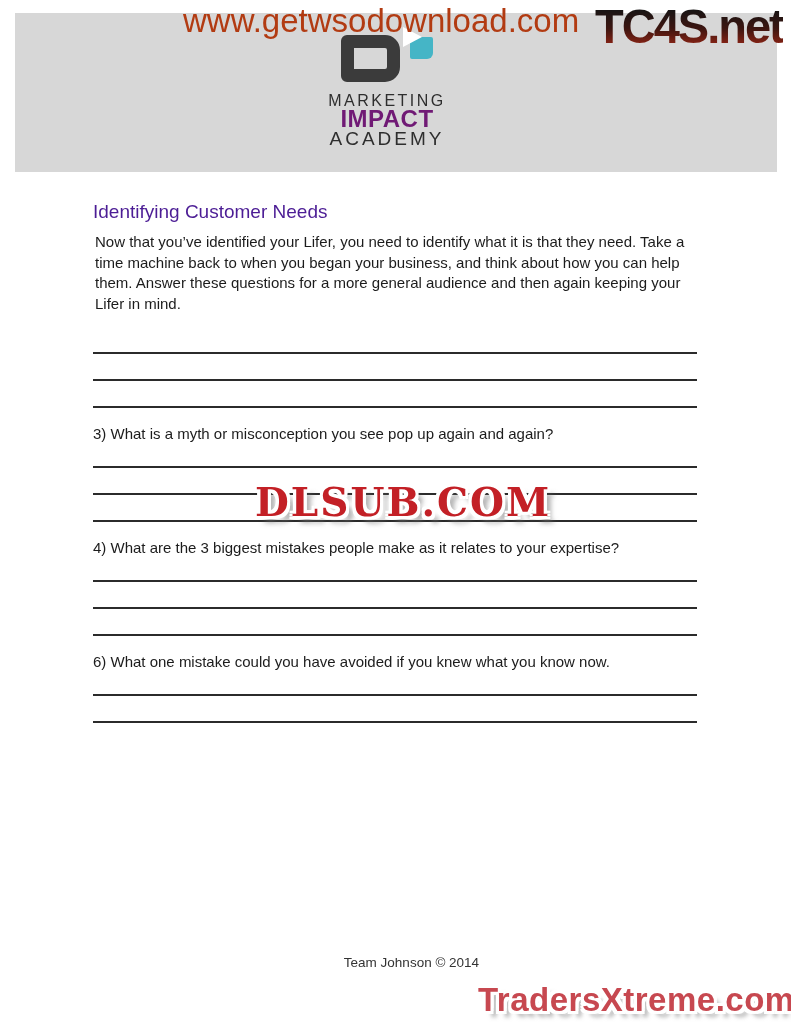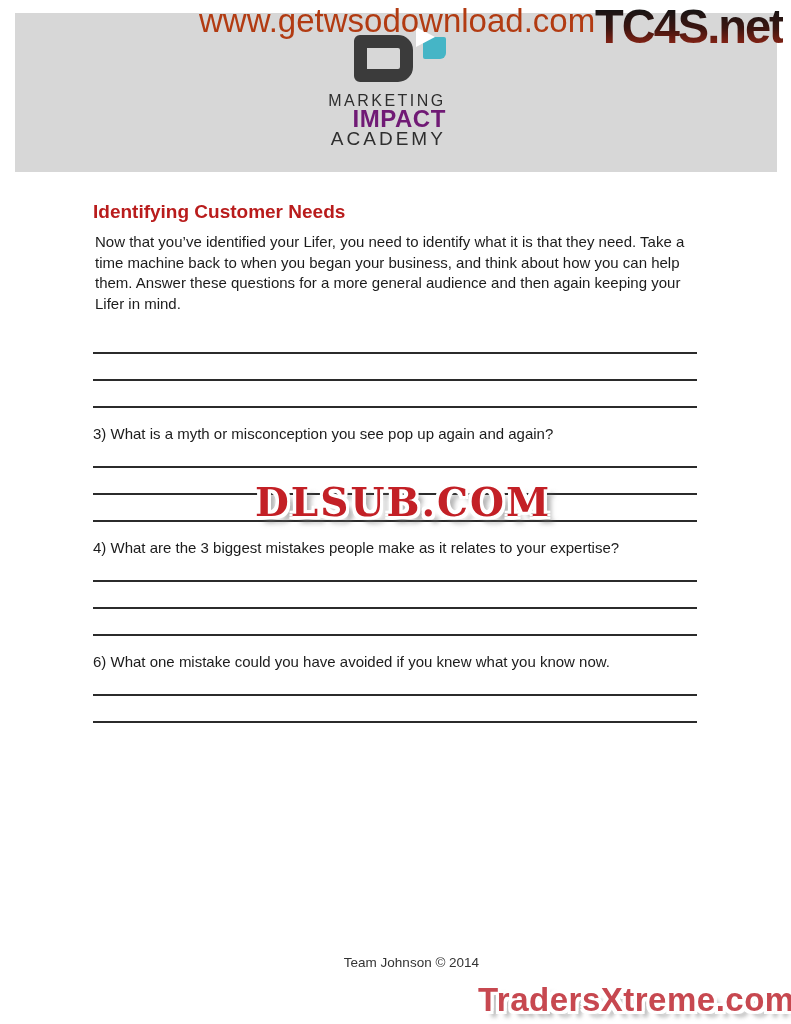--- a/index.html
+++ b/index.html
@@ -11,21 +11,21 @@
     overflow:hidden;
   }
   
   .banner{
     position:absolute;left:15px;top:13px;width:762px;height:159px;
     background:#d7d7d7;
     display:flex;flex-direction:column;align-items:center;
     padding-top:22px;box-sizing:border-box;
     z-index:2;
   }
-  .logo{display:flex;flex-direction:column;align-items:flex-end;transform:translateX(-9px);}
+  .logo{display:flex;flex-direction:column;align-items:center;transform:translateX(-9px);}
   .logo-d-row{position:relative;width:92px;height:48px;}
   .logo-d{
     position:absolute;left:0;top:0;width:59px;height:47px;
     box-sizing:border-box;border:13px solid #3b3b3b;
     border-radius:6px 15px 15px 6px;
     background:transparent;
   }
   .logo-accent{
     position:absolute;left:69px;top:2px;width:23px;height:22px;
     background:#45b5c6;border-radius:2px 2px 6px 2px;
@@ -35,21 +35,21 @@
     border-left:19px solid #ffffff;
     border-top:10px solid transparent;
     border-bottom:10px solid transparent;
     z-index:4;
   }
   .logo-line1{margin-top:10px;font-size:16px;letter-spacing:2.5px;color:#2e2e2e;line-height:15px;}
   .logo-line2{font-size:24px;font-weight:bold;letter-spacing:0.5px;color:#701a75;line-height:22px;}
   .logo-line3{font-size:19px;letter-spacing:3px;color:#2e2e2e;line-height:18px;}
   
   .wm-getwso{
-    position:absolute;left:199px;top:2px;
+    position:absolute;left:183px;top:2px;
     font-size:33px;color:#b23b12;z-index:3;white-space:nowrap;
   }
   .wm-tc4s{
     position:absolute;left:595px;top:-2px;
     font-size:47px;font-weight:bold;letter-spacing:-2px;z-index:3;white-space:nowrap;
     background:linear-gradient(180deg,#151515 20%,#3c1510 55%,#8c2415 85%,#a8352a 100%);
     -webkit-background-clip:text;background-clip:text;
     color:transparent;
     transform:scaleY(1.04);
   }
@@ -68,21 +68,21 @@
     font-size:33px;font-weight:bold;letter-spacing:0.5px;
     color:#c74850;z-index:5;white-space:nowrap;
     text-shadow:
       -3px -3px 0 #fff, 3px -3px 0 #fff, -3px 3px 0 #fff, 3px 3px 0 #fff,
       0 -3px 0 #fff, 0 3px 0 #fff, -3px 0 0 #fff, 3px 0 0 #fff,
       6px 6px 4px rgba(120,120,120,0.6);
   }
   
   .content{position:absolute;left:93px;top:201px;width:604px;z-index:1;}
   .doc-title{
-    font-size:19px;font-weight:bold;color:#b91c1c;
+    font-size:19px;font-weight:normal;color:#4c1d95;
     margin:0 0 9px 0;line-height:22px;
   }
   .doc-intro{
     font-size:15px;line-height:20.5px;color:#1c1c1c;margin:2px;
   }
   .q-block{margin-top:16px;}
   .q-block.first{margin-top:12px;}
   .q-text{font-size:15px;line-height:20px;color:#1c1c1c;}
   .answer-line{height:25px;border-bottom:2px solid #2b2b2b;}
   .answer-line.first{height:22px;}

